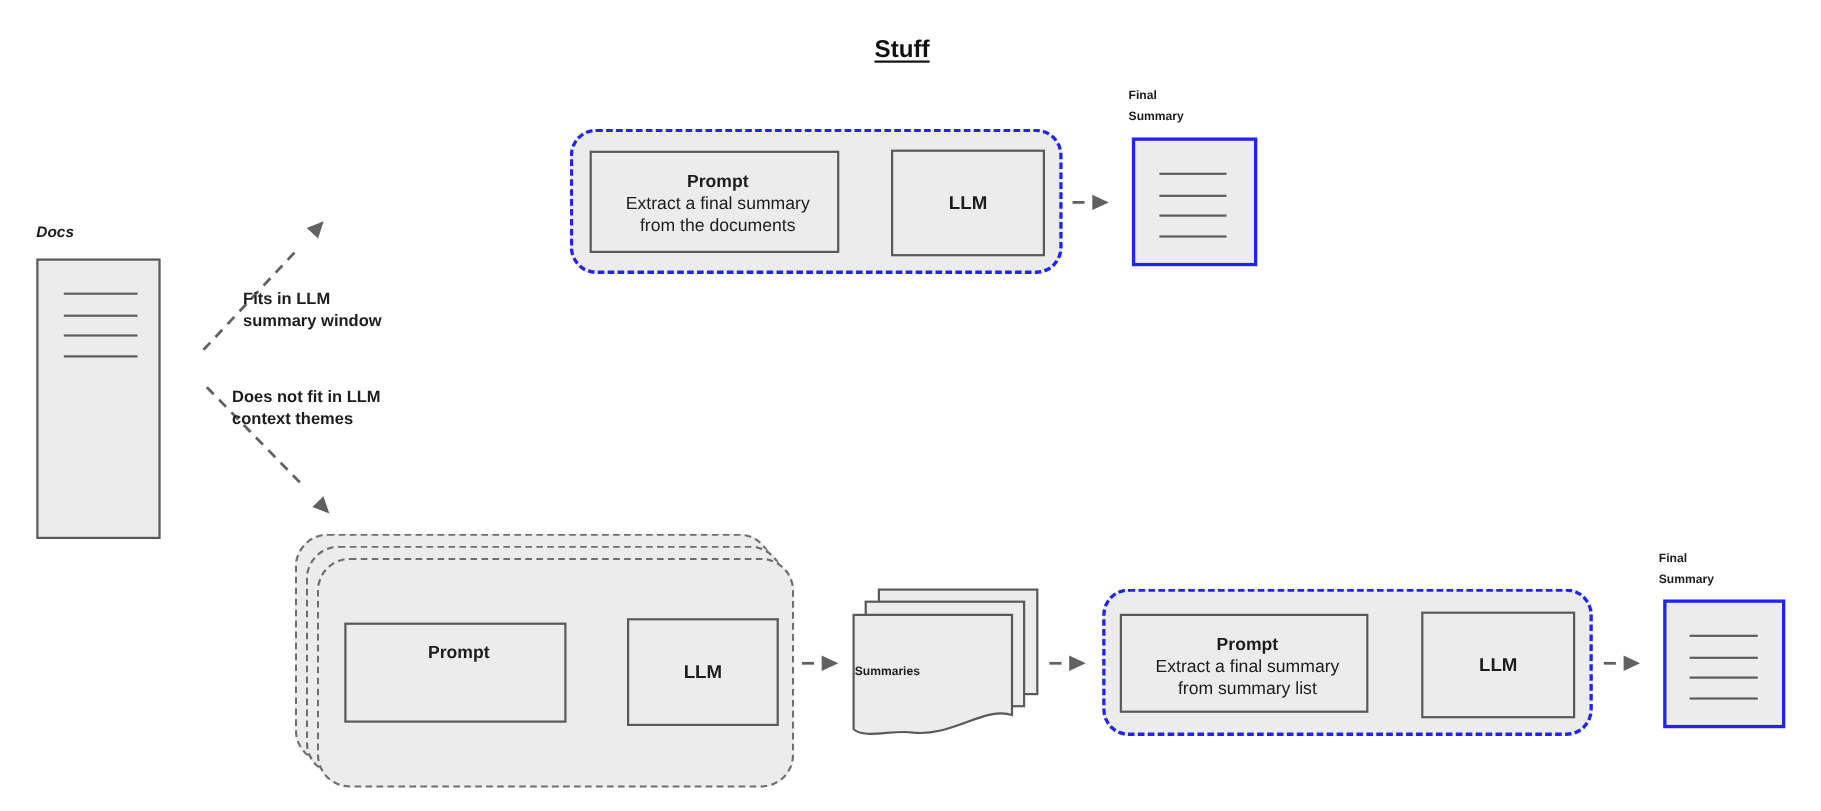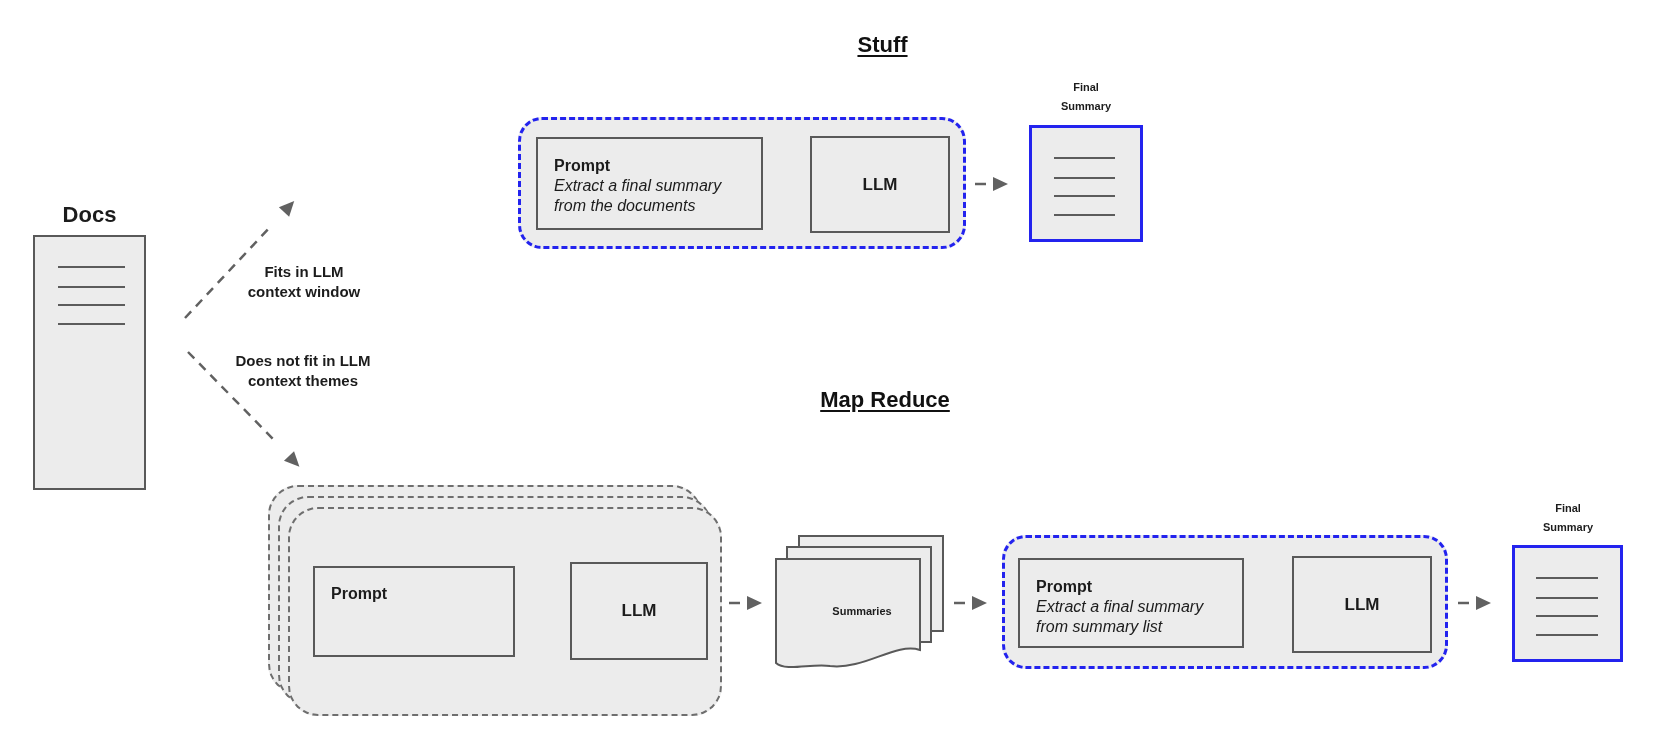--- a/index.html
+++ b/index.html
@@ -9,35 +9,35 @@
     --arrow-gray:#616161;
     --stack-gray:#6e6e6e;
     --text-black:#1c1c1c;
   }
   *{margin:0;padding:0;box-sizing:border-box;}
   html,body{background:#ffffff;}
   body{font-family:"Liberation Sans",sans-serif;color:var(--text-black);}
   .canvas{position:relative;width:1655px;height:737px;background:#ffffff;overflow:hidden;}
 
   .abs{position:absolute;}
-  .center{text-align:center;}
+  .center{}
   .pre{white-space:pre-line;}
 
   .section-title{font-size:22px;font-weight:bold;text-decoration:underline;text-underline-offset:3px;color:#111;}
-  .shape-label{font-size:22px;font-weight:bold;}
+  .shape-label{font-size:14px;font-weight:bold;font-style:italic;}
   .small-label{font-size:11px;font-weight:bold;line-height:19px;}
   .branch-label{font-size:15px;font-weight:bold;line-height:20px;}
 
   .box{background:var(--fill-gray);border:2px solid var(--border-gray);}
   .group-blue{background:var(--fill-gray);border:3px dashed var(--accent-blue);border-radius:24px;}
   .group-stack{background:var(--fill-gray);border:2px dashed var(--stack-gray);border-radius:30px;}
 
-  .prompt-box{padding:17px 10px 0 16px;font-size:16px;line-height:20px;}
+  .prompt-box{padding:17px 10px 0 16px;font-size:16px;line-height:20px;text-align:center;}
   .prompt-title{font-weight:bold;display:block;}
-  .prompt-body{display:block;white-space:pre-line;font-style:italic;}
+  .prompt-body{display:block;white-space:pre-line;}
 
   .llm-box{display:flex;align-items:center;justify-content:center;font-size:17px;font-weight:bold;}
 
   .doc{background:var(--fill-gray);position:absolute;}
   .doc-border-gray{border:2px solid var(--border-gray);}
   .doc-border-blue{border:3px solid var(--accent-blue);}
   .doc-line{position:absolute;height:2px;background:#5c5c5c;}
 
   svg{display:block;}
 </style>
@@ -96,21 +96,21 @@
 
   <div class="abs shape-label center" style="left:33px;top:202px;width:113px;">Docs</div>
   <div class="abs doc doc-border-gray" style="left:33px;top:235px;width:113px;height:255px;">
     <div class="doc-line" style="left:23px;right:19px;top:29px;"></div>
     <div class="doc-line" style="left:23px;right:19px;top:49px;"></div>
     <div class="doc-line" style="left:23px;right:19px;top:67px;"></div>
     <div class="doc-line" style="left:23px;right:19px;top:86px;"></div>
   </div>
 
   <div class="abs branch-label center pre" style="left:221px;top:262px;width:166px;">Fits in LLM
-context window</div>
+summary window</div>
   <div class="abs branch-label center pre" style="left:211px;top:351px;width:184px;">Does not fit in LLM
 context themes</div>
 
   <div class="abs section-title center" style="left:795px;top:32px;width:175px;">Stuff</div>
 
   <div class="abs group-blue" style="left:518px;top:117px;width:448px;height:132px;"></div>
 
   <div class="abs box prompt-box" style="left:536px;top:137px;width:227px;height:93px;">
     <span class="prompt-title">Prompt</span>
     <span class="prompt-body">Extract a final summary
@@ -123,21 +123,20 @@
 
   <div class="abs small-label center pre" style="left:1026px;top:78px;width:120px;">Final
 Summary</div>
   <div class="abs doc doc-border-blue" style="left:1029px;top:125px;width:114px;height:117px;">
     <div class="doc-line" style="left:22px;right:25px;top:29px;"></div>
     <div class="doc-line" style="left:22px;right:25px;top:49px;"></div>
     <div class="doc-line" style="left:22px;right:25px;top:67px;"></div>
     <div class="doc-line" style="left:22px;right:25px;top:86px;"></div>
   </div>
 
-  <div class="abs section-title center" style="left:785px;top:387px;width:200px;">Map Reduce</div>
 
   <div class="abs group-stack" style="left:268px;top:485px;width:434px;height:209px;"></div>
   <div class="abs group-stack" style="left:278px;top:496px;width:434px;height:209px;"></div>
   <div class="abs group-stack" style="left:288px;top:507px;width:434px;height:209px;"></div>
 
   <div class="abs box prompt-box" style="left:313px;top:566px;width:202px;height:91px;padding-top:16px;">
     <span class="prompt-title">Prompt</span>
   </div>
 
   <div class="abs box llm-box" style="left:570px;top:562px;width:138px;height:98px;">

